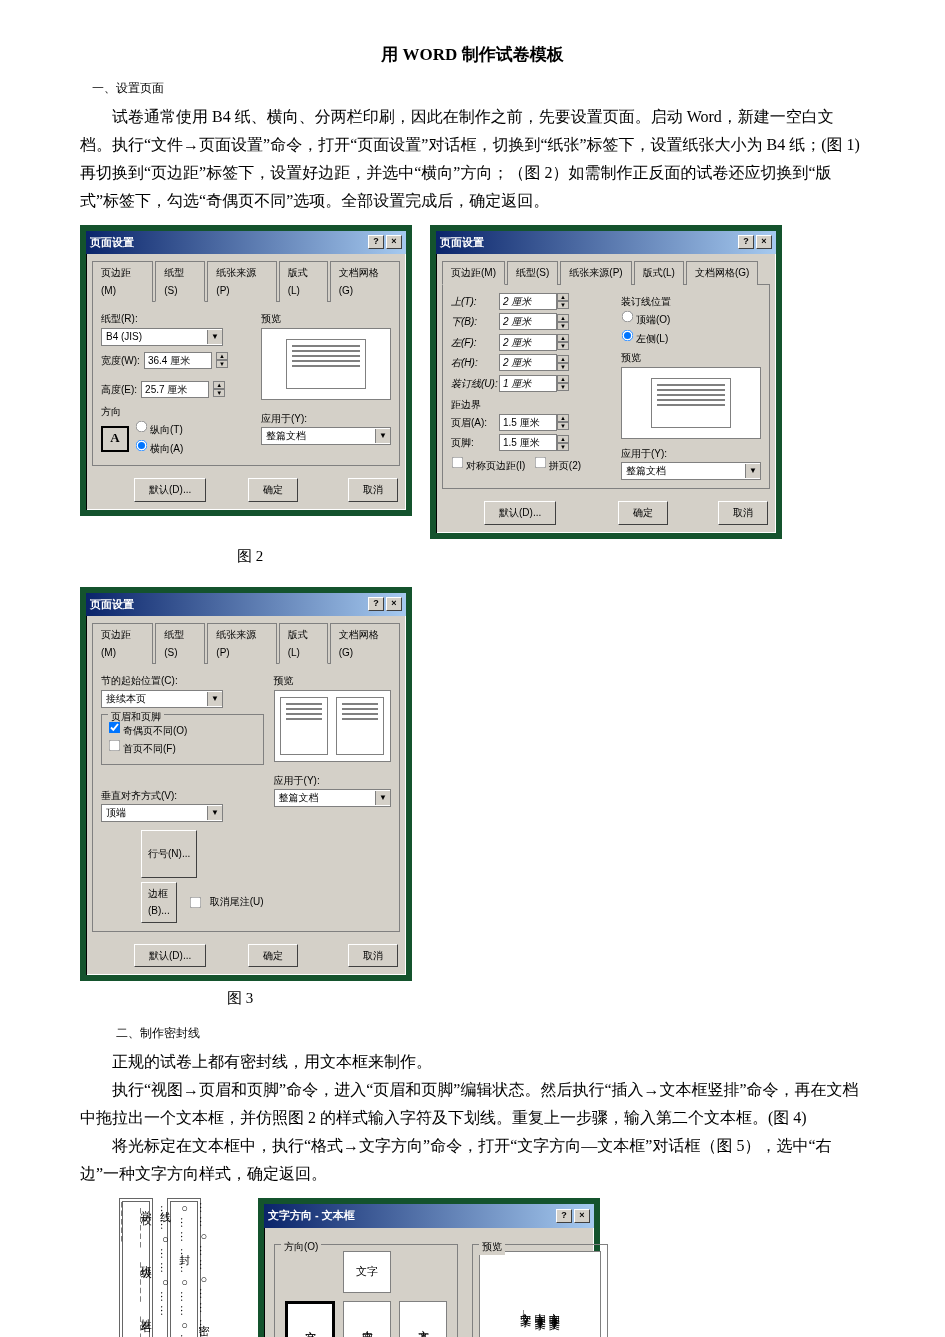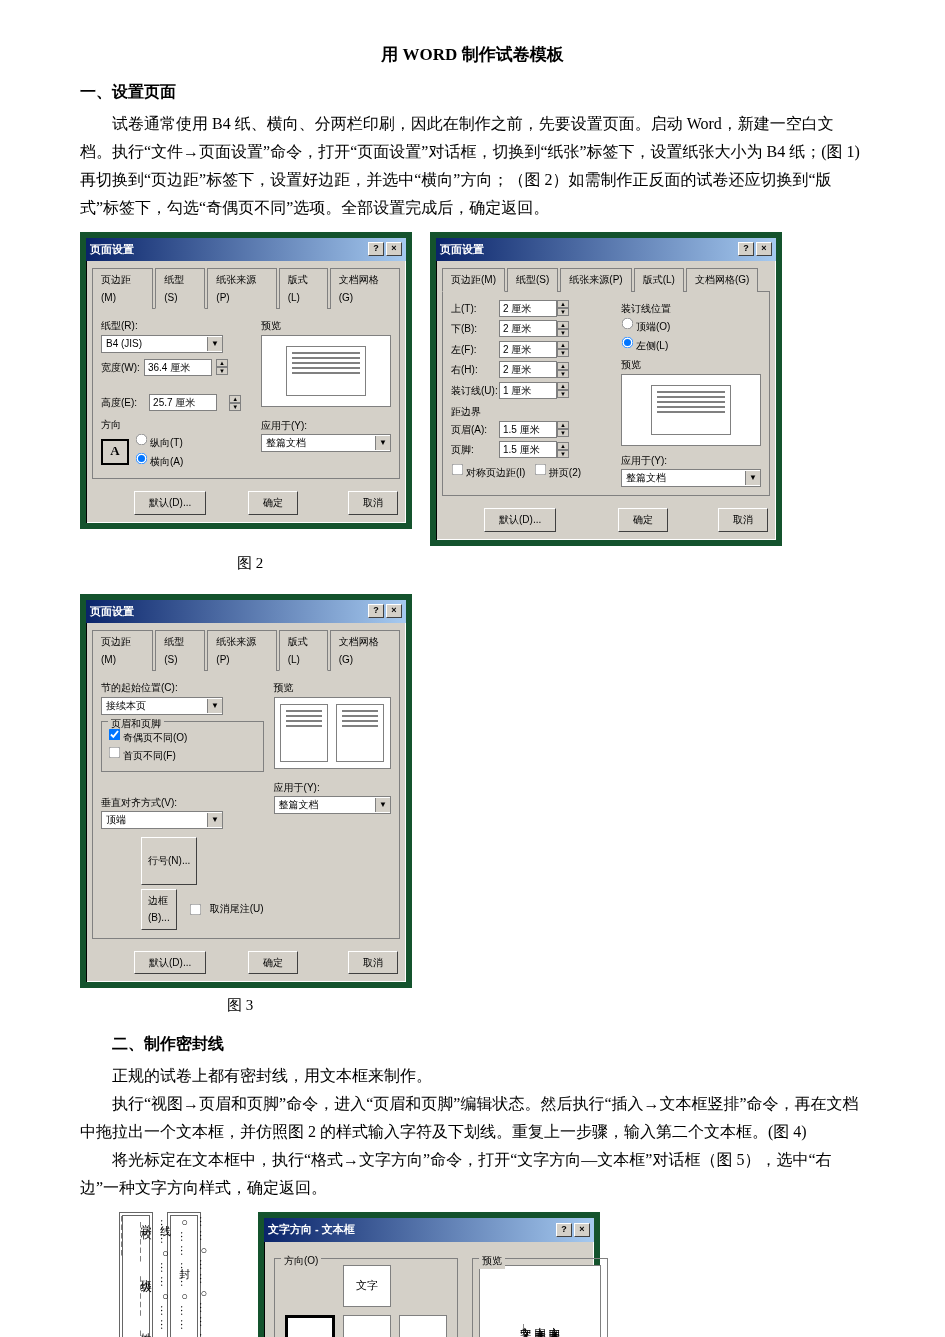--- a/index.html
+++ b/index.html
@@ -13,23 +13,23 @@
     width: 945px;
     box-sizing: border-box;
   }
   .title {
     text-align: center;
     font-weight: bold;
     font-size: 17px;
     margin-bottom: 8px;
   }
   .h2 {
-    font-weight: bold;
-    margin: 4px 0;
-    font-size: 16px;
+    font-weight: normal;
+    margin: 4px 12px;
+    font-size: 12px;
   }
   .para {
     text-indent: 2em;
     margin: 0;
     font-size: 16px;
   }
   .figrow {
     display: flex;
     gap: 18px;
     margin: 10px 0 2px 0;
@@ -198,21 +198,21 @@
         <div class="lbl">纸型(R):</div>
         <div class="combo" style="width:120px">
           <span>B4 (JIS)</span>
             <div class="arrow">▼</div>
         </div>
         <div style="display:flex; align-items:center; gap:4px; margin-top:6px;">
           <span class="lbl">宽度(W):</span>
           <span class="field" style="width:60px">36.4 厘米</span>
           <span class="spin"></span>
         </div>
-        <div style="display:flex; align-items:center; gap:12px; margin-top:18px;">
+        <div style="display:flex; gap:4px; margin-top:12px;">
           <span class="lbl">高度(E):</span>
           <span class="field" style="width:60px">25.7 厘米</span>
           <span class="spin"></span>
         </div>
         <div class="lbl" style="margin-top:4px">方向</div>
         <div style="display:flex; align-items:center; gap:6px;">
           <span class="orient-glyph">A</span>
           <div>
             <div><input type="radio" style=""><span class="lbl">纵向(T)</span></div>
             <div><input type="radio" checked="" style=""><span class="lbl">横向(A)</span></div>
@@ -256,21 +256,21 @@
     </div>
     <div class="tabs">
       <div class="tab active">页边距(M)</div>
       <div class="tab">纸型(S)</div>
       <div class="tab">纸张来源(P)</div>
       <div class="tab">版式(L)</div>
       <div class="tab">文档网格(G)</div>
     </div>
     <div class="panel" style="display:flex; gap:8px;">
       <div style="flex:1;">
-        <div style="display:grid; grid-template-columns:48px 58px 12px; row-gap:3px; align-items:center;">
+        <div style="display:grid; grid-template-columns:48px 58px 12px; row-gap:3px; align-items:center;font-style:italic;">
           <span class="lbl">上(T):</span>
           <span class="field">2 厘米</span>
           <span class="spin"></span>
           <span class="lbl">下(B):</span>
           <span class="field">2 厘米</span>
           <span class="spin"></span>
           <span class="lbl">左(F):</span>
           <span class="field">2 厘米</span>
           <span class="spin"></span>
           <span class="lbl">右(H):</span>

